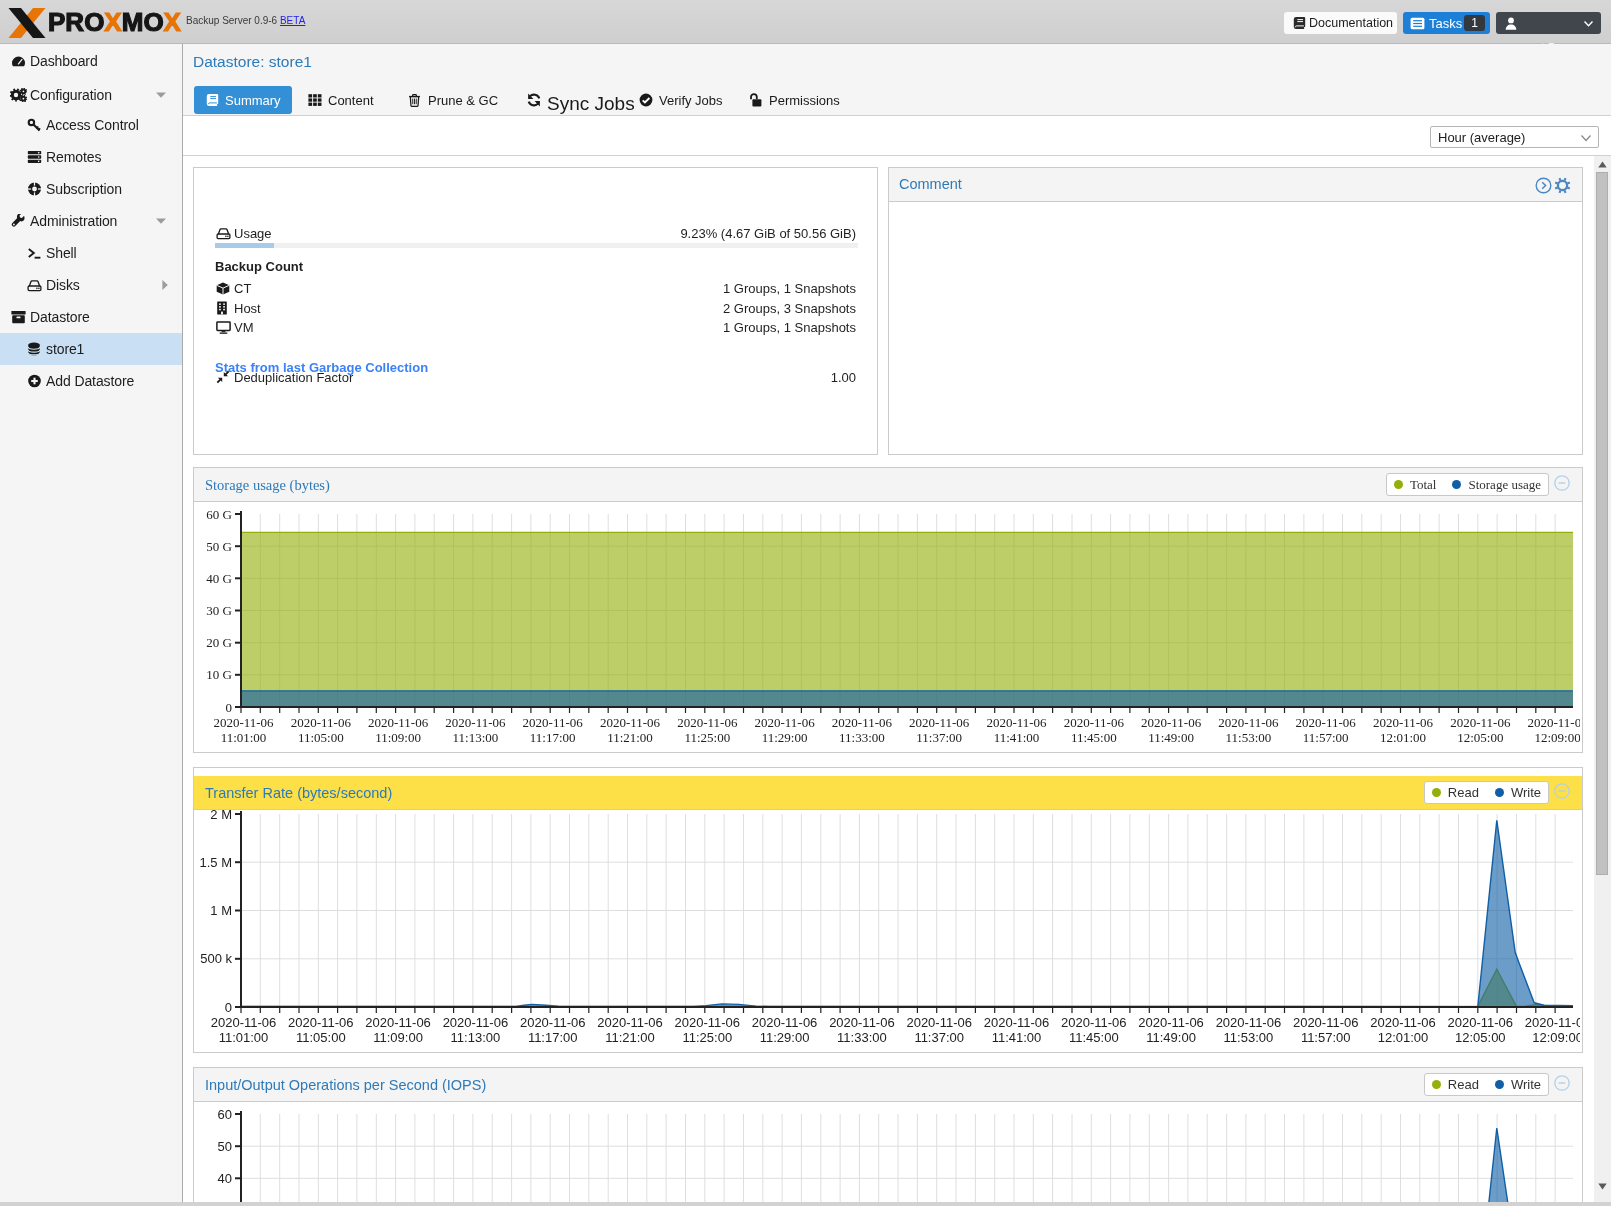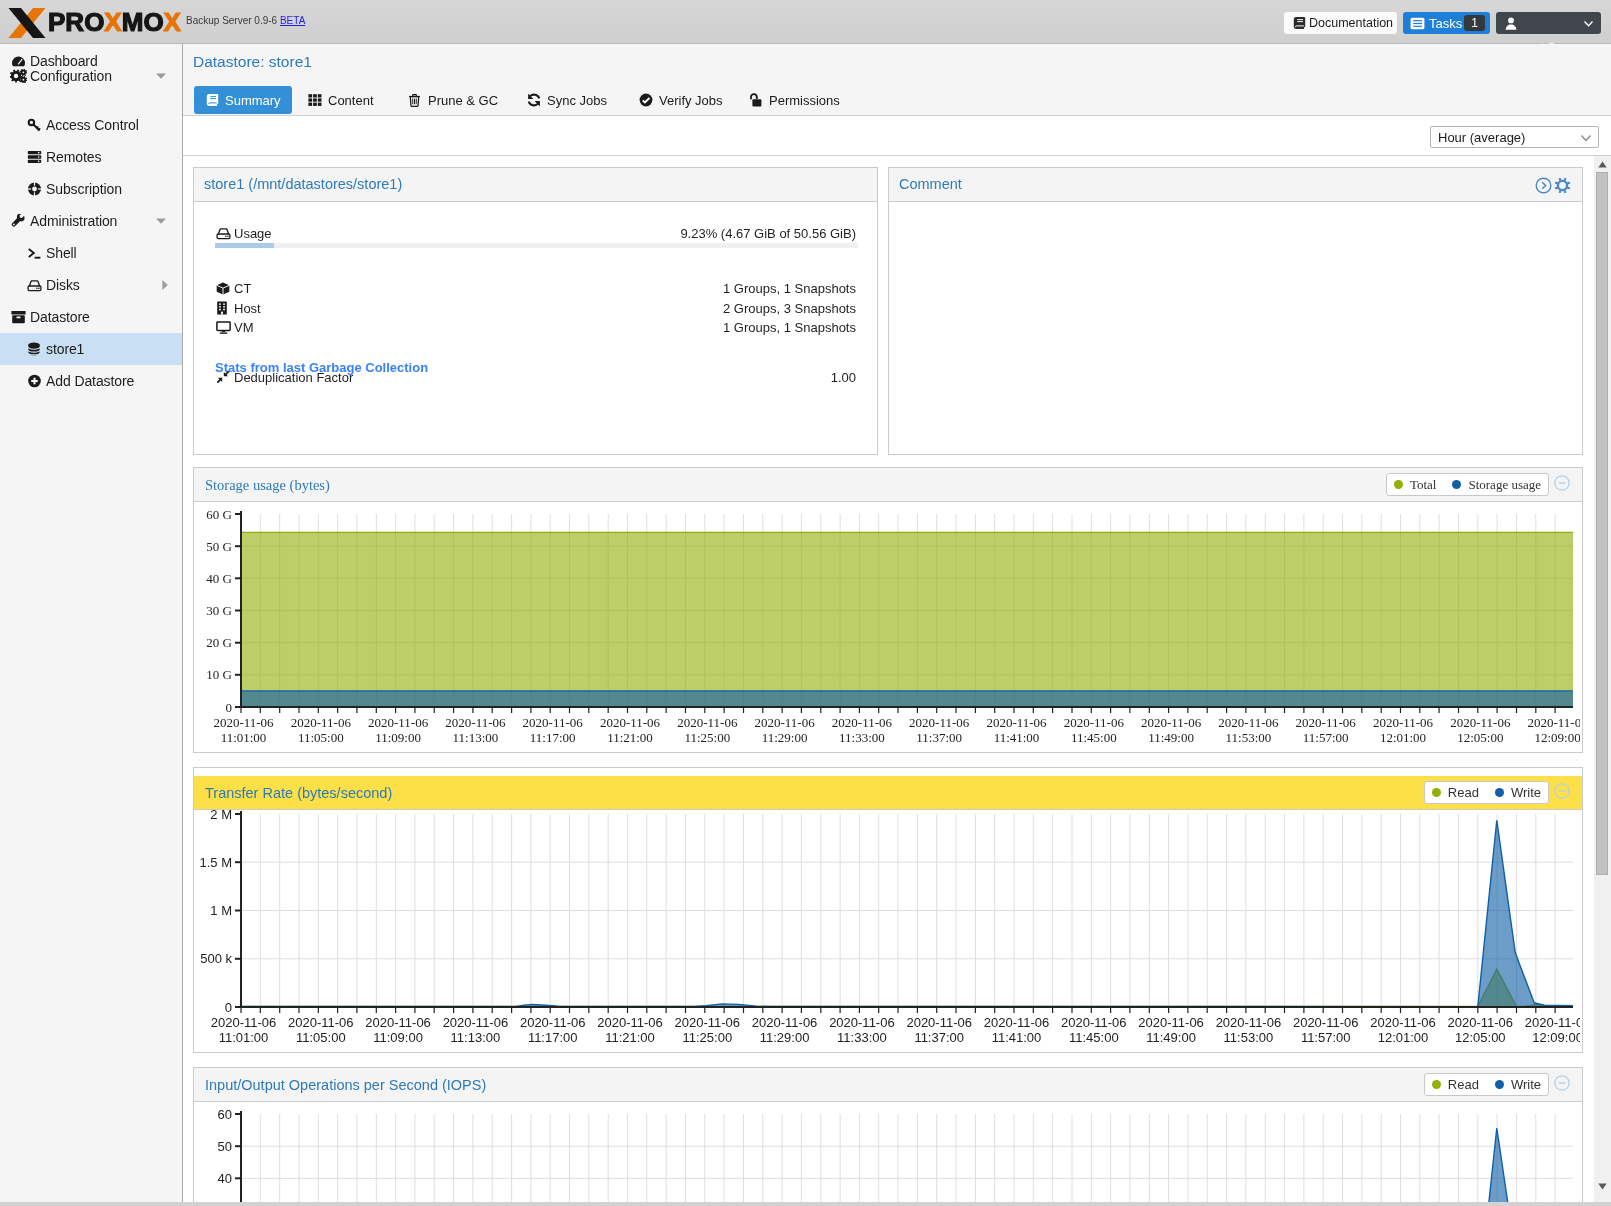--- a/index.html
+++ b/index.html
@@ -54,21 +54,21 @@
 </div>
 
 <div style="position:absolute;left:0;top:44px;width:182px;height:1162px;background:#f5f5f5;border-right:1px solid #ababab;">
 <div style="position:absolute;left:0;top:1px;width:182px;height:32px;">
       <span style="position:absolute;left:9px;top:9px;width:18px;text-align:center;"><svg width="15" height="13" viewBox="0 0 16 14">
           <path d="M8 1.6A7 7 0 0 0 1 8.6 c0 1.3.35 2.6 1 3.6 h12 c.65-1 1-2.3 1-3.6 A7 7 0 0 0 8 1.6z" fill="#1a1a1a"></path>
           <line x1="7.6" y1="10" x2="12" y2="4.4" stroke="#f5f5f5" stroke-width="1.4"></line>
         </svg></span>
       <span style="position:absolute;left:30px;top:8px;font-size:14px;letter-spacing:-0.1px;color:#1d1d1d;">Dashboard</span>
     </div>
-<div style="position:absolute;left:0;top:16px;width:182px;height:32px;">
+<div style="position:absolute;left:0;top:35px;width:182px;height:32px;">
       <span style="position:absolute;left:9px;top:9px;width:18px;text-align:center;"><svg width="17" height="14" viewBox="0 0 17 14">
           <g fill="none" stroke="#1a1a1a">
             <circle cx="6" cy="7" r="3.7" stroke-width="3"></circle>
             <circle cx="6" cy="7" r="5.4" stroke-width="2.2" stroke-dasharray="1.7 2.0"></circle>
             <circle cx="13.4" cy="3.3" r="1.9" stroke-width="2"></circle>
             <circle cx="13.4" cy="3.3" r="3.1" stroke-width="1.6" stroke-dasharray="1.1 1.35"></circle>
             <circle cx="13.4" cy="10.7" r="1.9" stroke-width="2"></circle>
             <circle cx="13.4" cy="10.7" r="3.1" stroke-width="1.6" stroke-dasharray="1.1 1.35"></circle>
           </g>
         </svg></span>
@@ -229,21 +229,21 @@
   </div>
 <div style="position:absolute;left:527px;top:86px;height:28px;">
     <span style="position:absolute;left:0;top:7px;"><svg width="14" height="14" viewBox="0 0 14 14">
         <g fill="none" stroke="#1a1a1a" stroke-width="2.1">
           <path d="M12.3 5.4 A5.6 5.6 0 0 0 2.9 3.4"></path>
           <path d="M1.7 8.6 A5.6 5.6 0 0 0 11.1 10.6"></path>
         </g>
         <polygon points="1.1,0.6 1.1,5.9 6.4,5.9" fill="#1a1a1a"></polygon>
         <polygon points="12.9,13.4 12.9,8.1 7.6,8.1" fill="#1a1a1a"></polygon>
       </svg></span>
-    <span style="position:absolute;left:20px;top:7px;font-size:13px;color:#1a1a1a;white-space:nowrap;">Sync Jobs</span>
+    <span style="position:absolute;left:20px;top:7px;font-size:19px;color:#1a1a1a;white-space:nowrap;">Sync Jobs</span>
   </div>
 <div style="position:absolute;left:639px;top:86px;height:28px;">
     <span style="position:absolute;left:0;top:7px;"><svg width="14" height="14" viewBox="0 0 14 14">
         <circle cx="7" cy="7" r="6.4" fill="#1a1a1a"></circle>
         <path d="M3.7 7.3 l2.2 2.2 4.5-4.5" stroke="#fff" stroke-width="1.9" fill="none"></path>
       </svg></span>
     <span style="position:absolute;left:20px;top:7px;font-size:13px;color:#1a1a1a;white-space:nowrap;">Verify Jobs</span>
   </div>
 <div style="position:absolute;left:749px;top:86px;height:28px;">
     <span style="position:absolute;left:0;top:7px;"><svg width="14" height="14" viewBox="0 0 14 14">
@@ -255,37 +255,37 @@
 
 <div style="position:absolute;left:183px;top:116px;width:1428px;height:39px;background:#fff;border-bottom:1px solid #d0d0d0;"></div>
 <div style="position:absolute;left:1430px;top:126px;width:169px;height:22px;background:#fff;border:1px solid #b5b5b5;border-radius:2px;box-sizing:border-box;">
   <span style="position:absolute;left:7px;top:3px;font-size:13px;color:#1c1c1c;">Hour (average)</span>
   <svg style="position:absolute;right:7px;top:8px;" width="10" height="7" viewBox="0 0 10 7">
       <polyline points="0.5,0.5 5,5.5 9.5,0.5" fill="none" stroke="#8a8a8a" stroke-width="1.3"></polyline>
     </svg>
 </div>
 
 <div style="position:absolute;left:193px;top:167px;width:685px;height:288px;border:1px solid #cbcbcb;background:#fff;box-sizing:border-box;">
-  <div style="position:absolute;left:0;top:0;width:100%;height:34px;background:#f4f4f4;border-bottom:1px solid #cbcbcb;box-sizing:border-box;">
-    <span style="position:absolute;left:10px;top:8px;font-size:14.5px;color:#2d7ab9;">store1 (/mnt/datastores/store1)</span>
-  </div>
 <div style="position:absolute;left:0;top:58px;width:683px;height:18px;">
       <span style="position:absolute;left:22px;top:0px;"><svg width="15" height="13" viewBox="0 0 15 13">
           <g fill="none" stroke="#1a1a1a" stroke-width="1.3">
             <path d="M2.3 7.2 L3.9 2.7 a1.2 1.2 0 0 1 1.13-.8 h4.94 a1.2 1.2 0 0 1 1.13.8 L12.7 7.2"></path>
             <rect x="1.1" y="7.0" width="12.8" height="4.7" rx="1.1"></rect>
           </g>
           <circle cx="9.9" cy="9.35" r="0.78" fill="#1a1a1a"></circle>
           <circle cx="11.9" cy="9.35" r="0.78" fill="#1a1a1a"></circle>
         </svg></span>
       <span style="position:absolute;left:40px;top:0;font-size:13px;color:#1f1f1f;">Usage</span>
       <span style="position:absolute;right:21px;top:0;font-size:13px;color:#1f1f1f;">9.23% (4.67 GiB of 50.56 GiB)</span>
     </div>
 <div style="position:absolute;left:21px;top:75px;width:643px;height:5px;background:#f0f0f0;">
       <div style="width:59px;height:5px;background:#a8cbe9;"></div>
+    </div>
+<div style="position:absolute;left:0;top:91px;width:683px;height:18px;">
+      <span style="position:absolute;left:21px;top:0;font-size:13px;font-weight:bold;color:#1f1f1f;">Backup Count</span>
     </div>
 <div style="position:absolute;left:0;top:113px;width:683px;height:18px;">
       <span style="position:absolute;left:22px;top:0px;"><svg width="14" height="13" viewBox="0 0 14 13">
           <polygon points="7,0.4 13.3,3.3 13.3,9.7 7,12.6 0.7,9.7 0.7,3.3" fill="#1a1a1a"></polygon>
           <g stroke="#fff" stroke-width="0.95" fill="none">
             <polyline points="0.7,3.3 7,6.1 13.3,3.3"></polyline>
             <line x1="7" y1="6.1" x2="7" y2="12.6"></line>
           </g>
         </svg></span>
       <span style="position:absolute;left:40px;top:0;font-size:13px;color:#1f1f1f;">CT</span>

